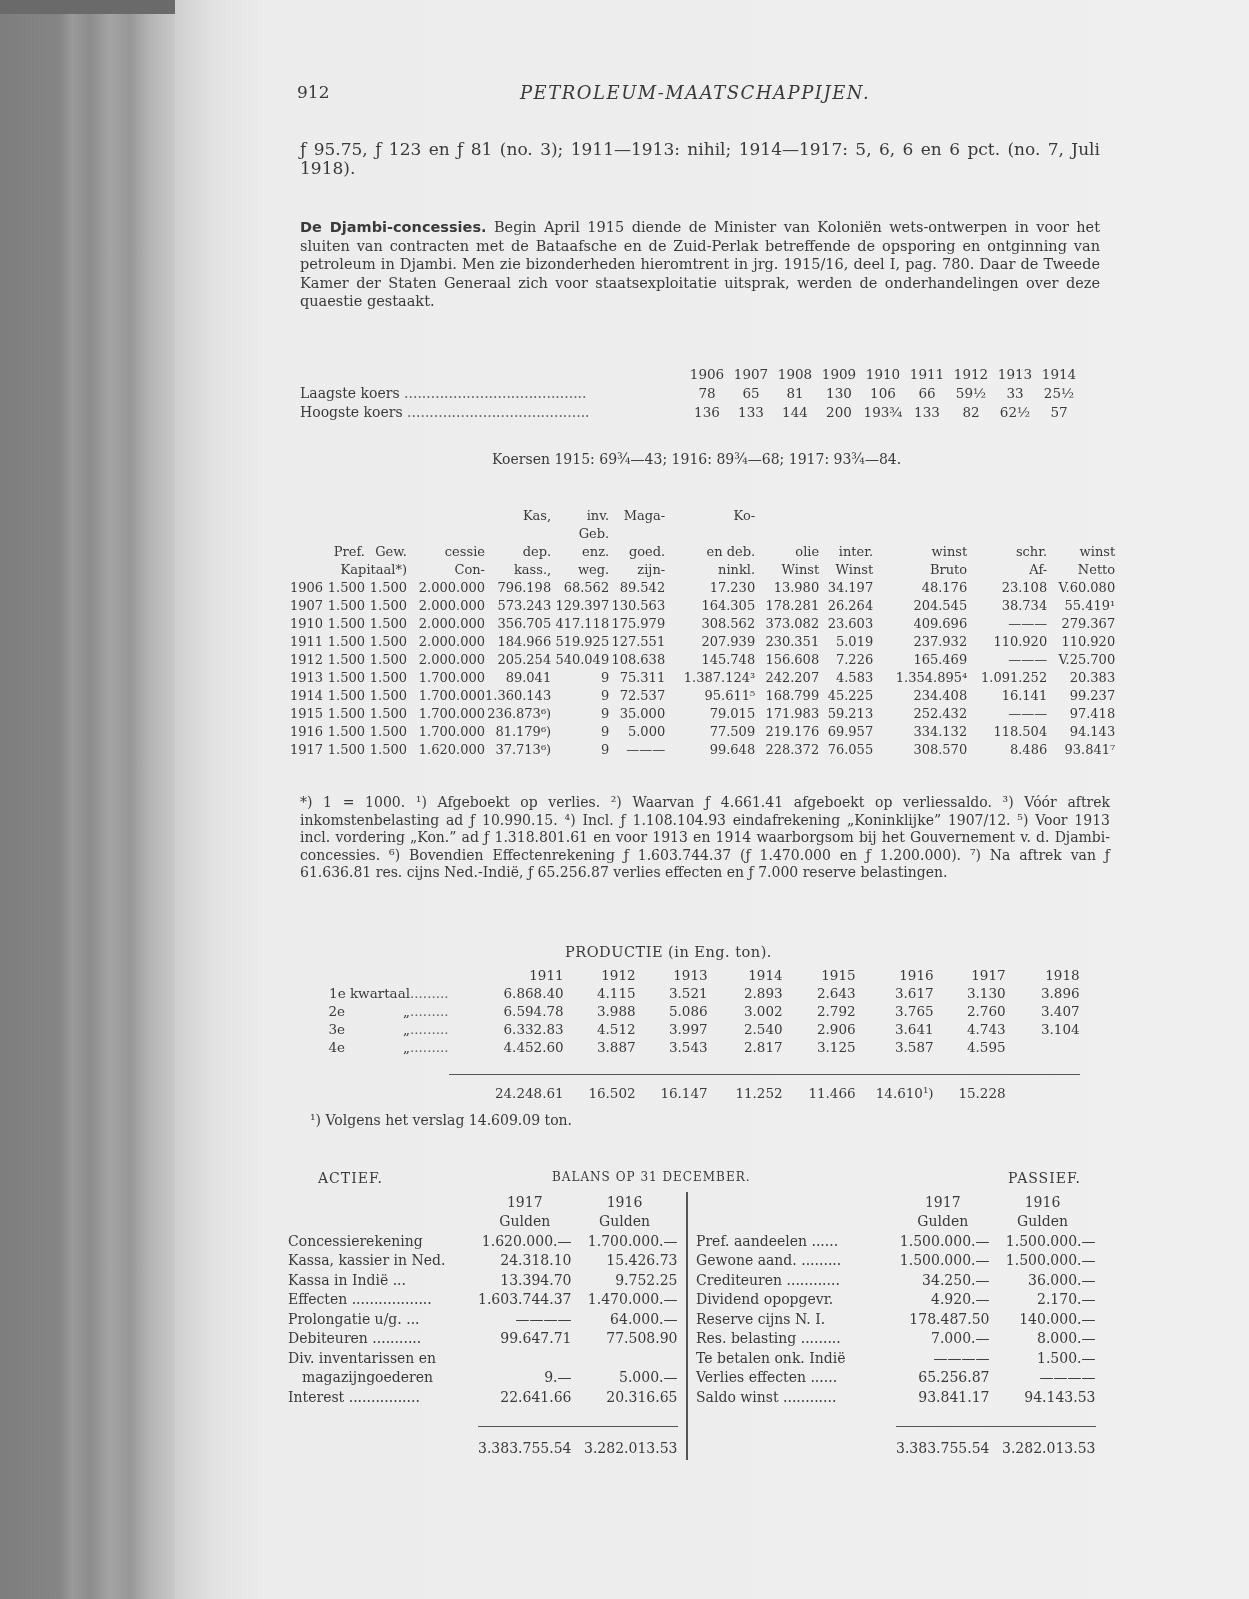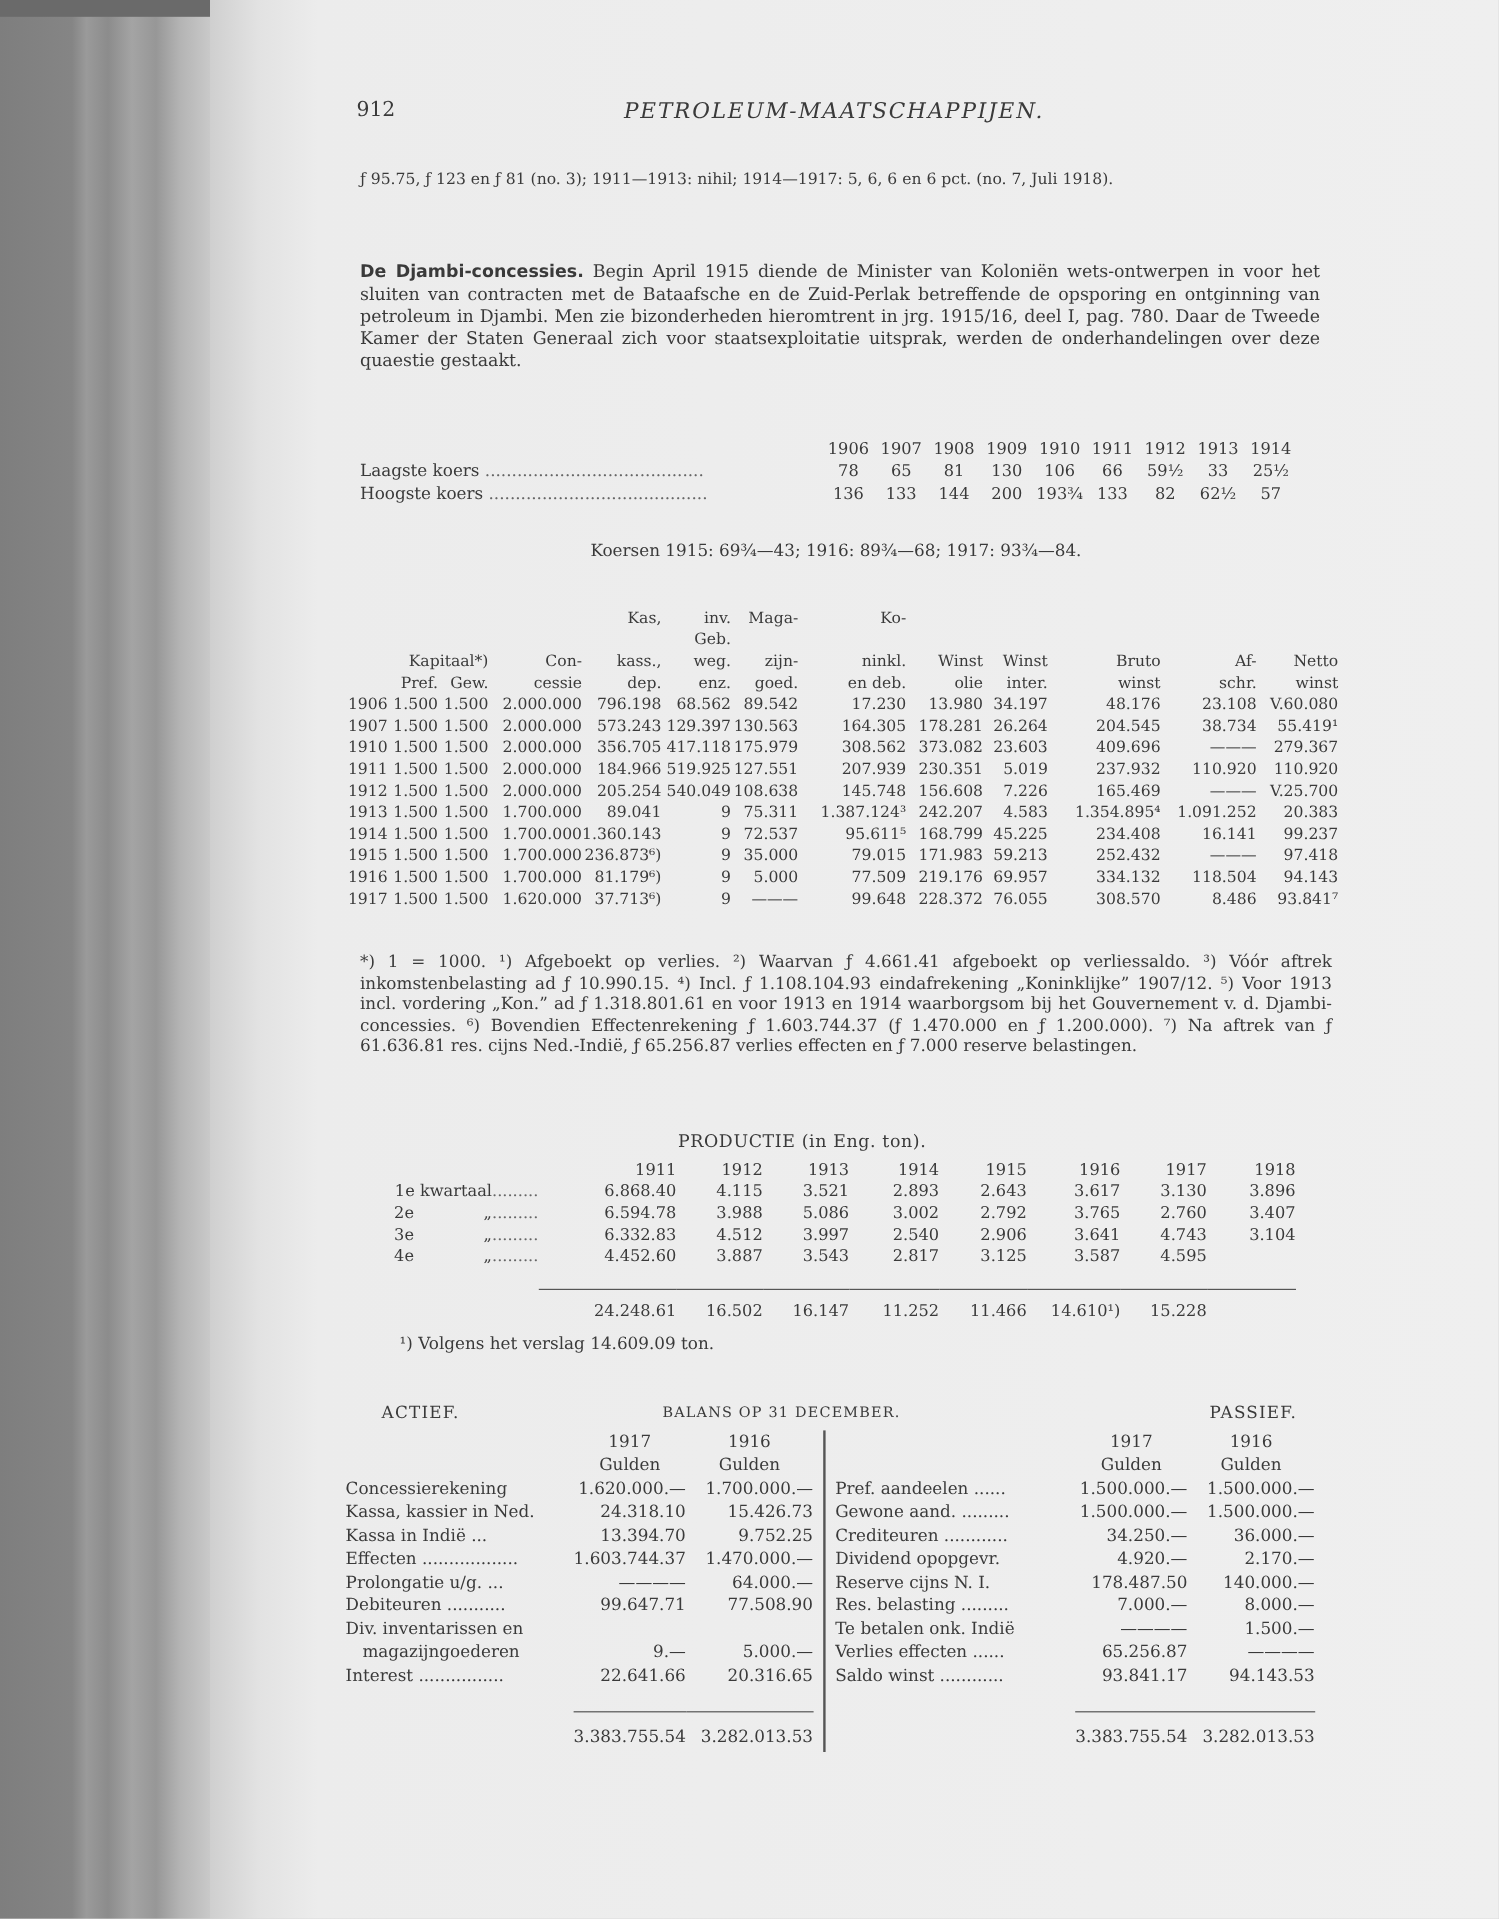--- a/index.html
+++ b/index.html
@@ -6,21 +6,21 @@
   body { width:1249px; height:1599px; position:relative; overflow:hidden;
          background:#d7d7d7; font-family:"DejaVu Serif", serif; color:#3a3a3a; }
   .binding { position:absolute; left:0; top:0; width:175px; height:1599px;
     background: linear-gradient(90deg,#7e7e7e 0,#858585 60px,#9a9a9a 72px,#8c8c8c 90px,#a4a4a4 110px,#979797 130px,#b4b4b4 150px,#c9c9c9 175px); }
   .binding-top { position:absolute; left:0; top:0; width:180px; height:14px; background:#6a6a6a; }
   .page { position:absolute; left:175px; top:0; width:1074px; height:1599px;
     background: linear-gradient(90deg,#cfcfcf 0,#e2e2e2 40px,#ececec 90px,#efefef 100%); }
   .abs { position:absolute; white-space:nowrap; }
   .pagenum { left:297px; top:82px; font-size:17px; }
   .running-head { left:520px; top:82px; font-size:18px; font-style:italic; letter-spacing:1.5px;text-align:center; }
-  .prose { left:300px; width:800px; font-size:13px; line-height:19px; white-space:normal; text-align:justify; }
+  .prose { left:300px; width:800px; font-size:17px; line-height:19px; white-space:normal; text-align:justify; }
   .bold-sans { font-family:"DejaVu Sans", sans-serif; font-weight:bold; }
   table { border-collapse:collapse; }
   td, th { padding:0; font-weight:normal; }
   .t1 { font-size:13.5px; }
   .t1 td { height:19px; }
   .t2 { font-size:13px; }
   .t2 td { height:18px; text-align:right; }
   .t3 td { height:18px; text-align:right; font-size:13.5px; }
   .r { text-align:right; }
   .l { text-align:left; }
@@ -121,46 +121,46 @@
         <td></td>
         <td></td>
         <td></td>
         <td></td>
         <td></td>
     <td class="c">Geb.</td>
     <td colspan="7"></td>
       </tr>
   <tr>
         <td></td>
-    <td colspan="2" class="c">Kapitaal*)</td>
-    <td class="c">Con-</td>
-    <td class="c">kass.,</td>
-    <td class="c">weg.</td>
-    <td class="c">zijn-</td>
-    <td class="c">ninkl.</td>
-    <td class="c">Winst</td>
-    <td class="c">Winst</td>
-    <td class="c">Bruto</td>
-    <td class="c">Af-</td>
-    <td class="c">Netto</td>
-      </tr>
-  <tr>
-        <td></td>
     <td class="c">Pref.</td>
     <td class="c">Gew.</td>
     <td class="c">cessie</td>
     <td class="c">dep.</td>
     <td class="c">enz.</td>
     <td class="c">goed.</td>
     <td class="c">en deb.</td>
     <td class="c">olie</td>
     <td class="c">inter.</td>
     <td class="c">winst</td>
     <td class="c">schr.</td>
     <td class="c">winst</td>
+      </tr>
+  <tr>
+        <td></td>
+    <td colspan="2" class="c">Kapitaal*)</td>
+    <td class="c">Con-</td>
+    <td class="c">kass.,</td>
+    <td class="c">weg.</td>
+    <td class="c">zijn-</td>
+    <td class="c">ninkl.</td>
+    <td class="c">Winst</td>
+    <td class="c">Winst</td>
+    <td class="c">Bruto</td>
+    <td class="c">Af-</td>
+    <td class="c">Netto</td>
       </tr>
   </tbody>
     <tbody id="fin-body">
       <tr>
         <td class="l">1906</td>
         <td class="r">1.500</td>
         <td class="r">1.500</td>
         <td class="r">2.000.000</td>
         <td class="r">796.198</td>
         <td class="r">68.562</td>
@@ -398,21 +398,21 @@
         <td class="r">16.502</td>
         <td class="r">16.147</td>
         <td class="r">11.252</td>
         <td class="r">11.466</td>
         <td class="r">14.610¹)</td>
         <td class="r">15.228</td>
         <td class="r"></td>
       </tr>
 </tbody>
   </table>
-<div class="abs" style="left:310px; top:1112px; font-size:14px;margin-left:23px;">¹) Volgens het verslag 14.609.09 ton.</div>
+<div class="abs" style="left:310px; top:1112px; font-size:14px;">¹) Volgens het verslag 14.609.09 ton.</div>
 
 <div class="abs" style="left:318px; top:1170px; font-size:14px; letter-spacing:1px;">ACTIEF.</div>
 <div class="abs" style="left:552px; top:1170px; font-size:12px; letter-spacing:1px;">BALANS OP 31 DECEMBER.</div>
 <div class="abs" style="left:1008px; top:1170px; font-size:14px; letter-spacing:1px;">PASSIEF.</div>
 
 <div class="vline" style="left:686px; top:1192px; height:268px;"></div>
 
 <table class="abs bal" style="left:288px; top:1192px;">
   <colgroup>
       <col style="width:190px">

